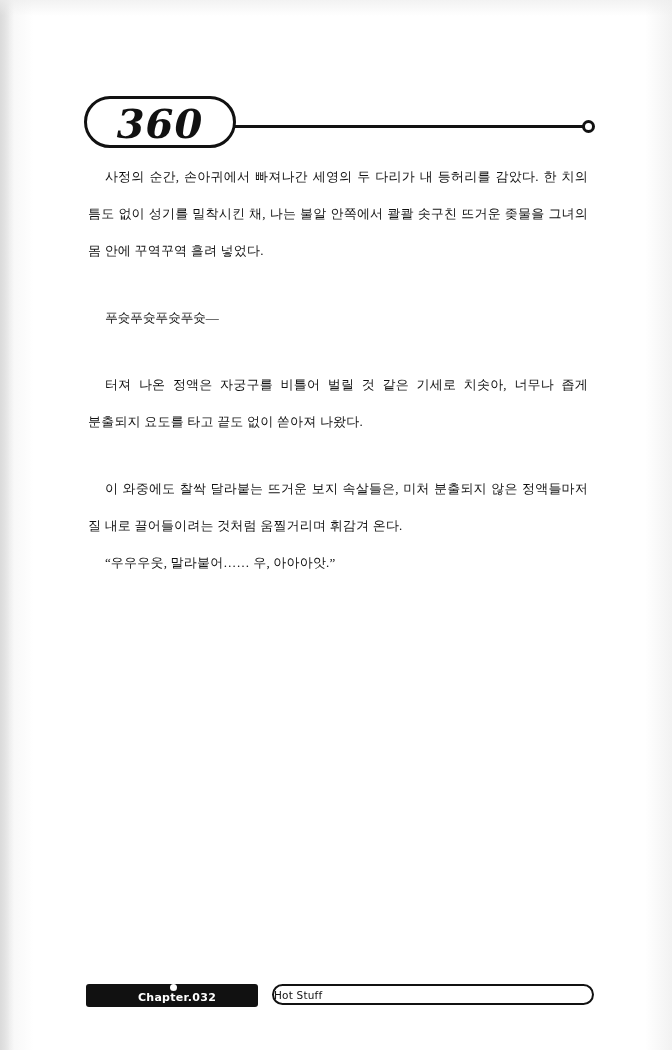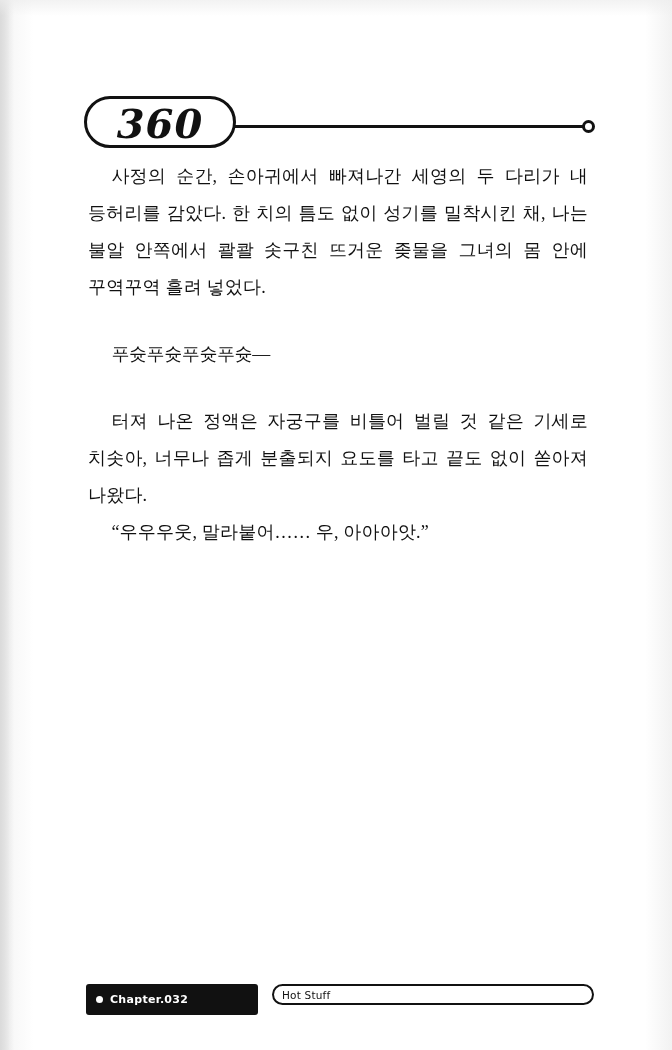--- a/index.html
+++ b/index.html
@@ -93,21 +93,21 @@
     background: #fff;
     box-sizing: border-box;
   }
 
   
   .body-text {
     position: absolute;
     left: 88px;
     top: 158px;
     width: 500px;
-    font-size: 18px;
+    font-size: 13px;
     line-height: 37px;
     text-align: justify;
     text-justify: inter-character;
     word-break: keep-all;
     letter-spacing: .2px;
   }
   .para {
     margin: 0;
     text-indent: 1.3em;
   }
@@ -124,27 +124,28 @@
     left: 86px;
     top: 984px;
     width: 508px;
     height: 24px;
   }
   .chapter-tag {
     position: absolute;
     left: 0;
     top: 0;
     width: 172px;
-    height: 31px;
+    height: 23px;
     background: #111;
     border-radius: 3px;
     display: flex;
     align-items: center;
     padding-left: 10px;
     box-sizing: border-box;
+    flex-direction: column;
   }
   .chapter-bullet {
     width: 7px;
     height: 7px;
     border-radius: 50%;
     background: #fff;
     margin-right: 7px;
     flex: 0 0 auto;
   }
   .chapter-tag .label {
@@ -158,21 +159,21 @@
     position: absolute;
     left: 186px;
     top: 0;
     width: 322px;
     height: 21px;
     border: 2px solid #111;
     border-radius: 11px;
     box-sizing: border-box;
     display: flex;
     align-items: center;
-    padding-left: 8px;
+    padding-left: 0;
   }
   .footer-title-box .label {
     font-family: "DejaVu Sans", "Liberation Sans", sans-serif;
     font-size: 10.5px;
     color: #111;
     letter-spacing: .2px;
   }
 </style>
 </head>
 <body>
@@ -184,20 +185,21 @@
       <span>360</span>
     </div>
     <div class="header-rule"></div>
     <div class="header-dot"></div>
   </div>
 
   <div class="body-text">
     <p class="para gap-none">사정의 순간, 손아귀에서 빠져나간 세영의 두 다리가 내 등허리를 감았다. 한 치의 틈도 없이 성기를 밀착시킨 채, 나는 불알 안쪽에서 콸콸 솟구친 뜨거운 좆물을 그녀의 몸 안에 꾸역꾸역 흘려 넣었다.</p>
     <p class="para sfx gap-lg">푸슛푸슛푸슛푸슛—</p>
     <p class="para gap-lg">터져 나온 정액은 자궁구를 비틀어 벌릴 것 같은 기세로 치솟아, 너무나 좁게 분출되지 요도를 타고 끝도 없이 쏟아져 나왔다.</p>
+    <p class="para gap-lg">이 와중에도 찰싹 달라붙는 뜨거운 보지 속살들은, 미처 분출되지 않은 정액들마저 질 내로 끌어들이려는 것처럼 움찔거리며 휘감겨 온다.</p>
     <p class="para gap-none">“우우우웃, 말라붙어…… 우, 아아아앗.”</p>
   </div>
 
   <div class="footer">
     <div class="chapter-tag">
       <span class="chapter-bullet"></span>
       <span class="label">Chapter.032</span>
     </div>
     <div class="footer-title-box">
       <span class="label">Hot Stuff</span>

